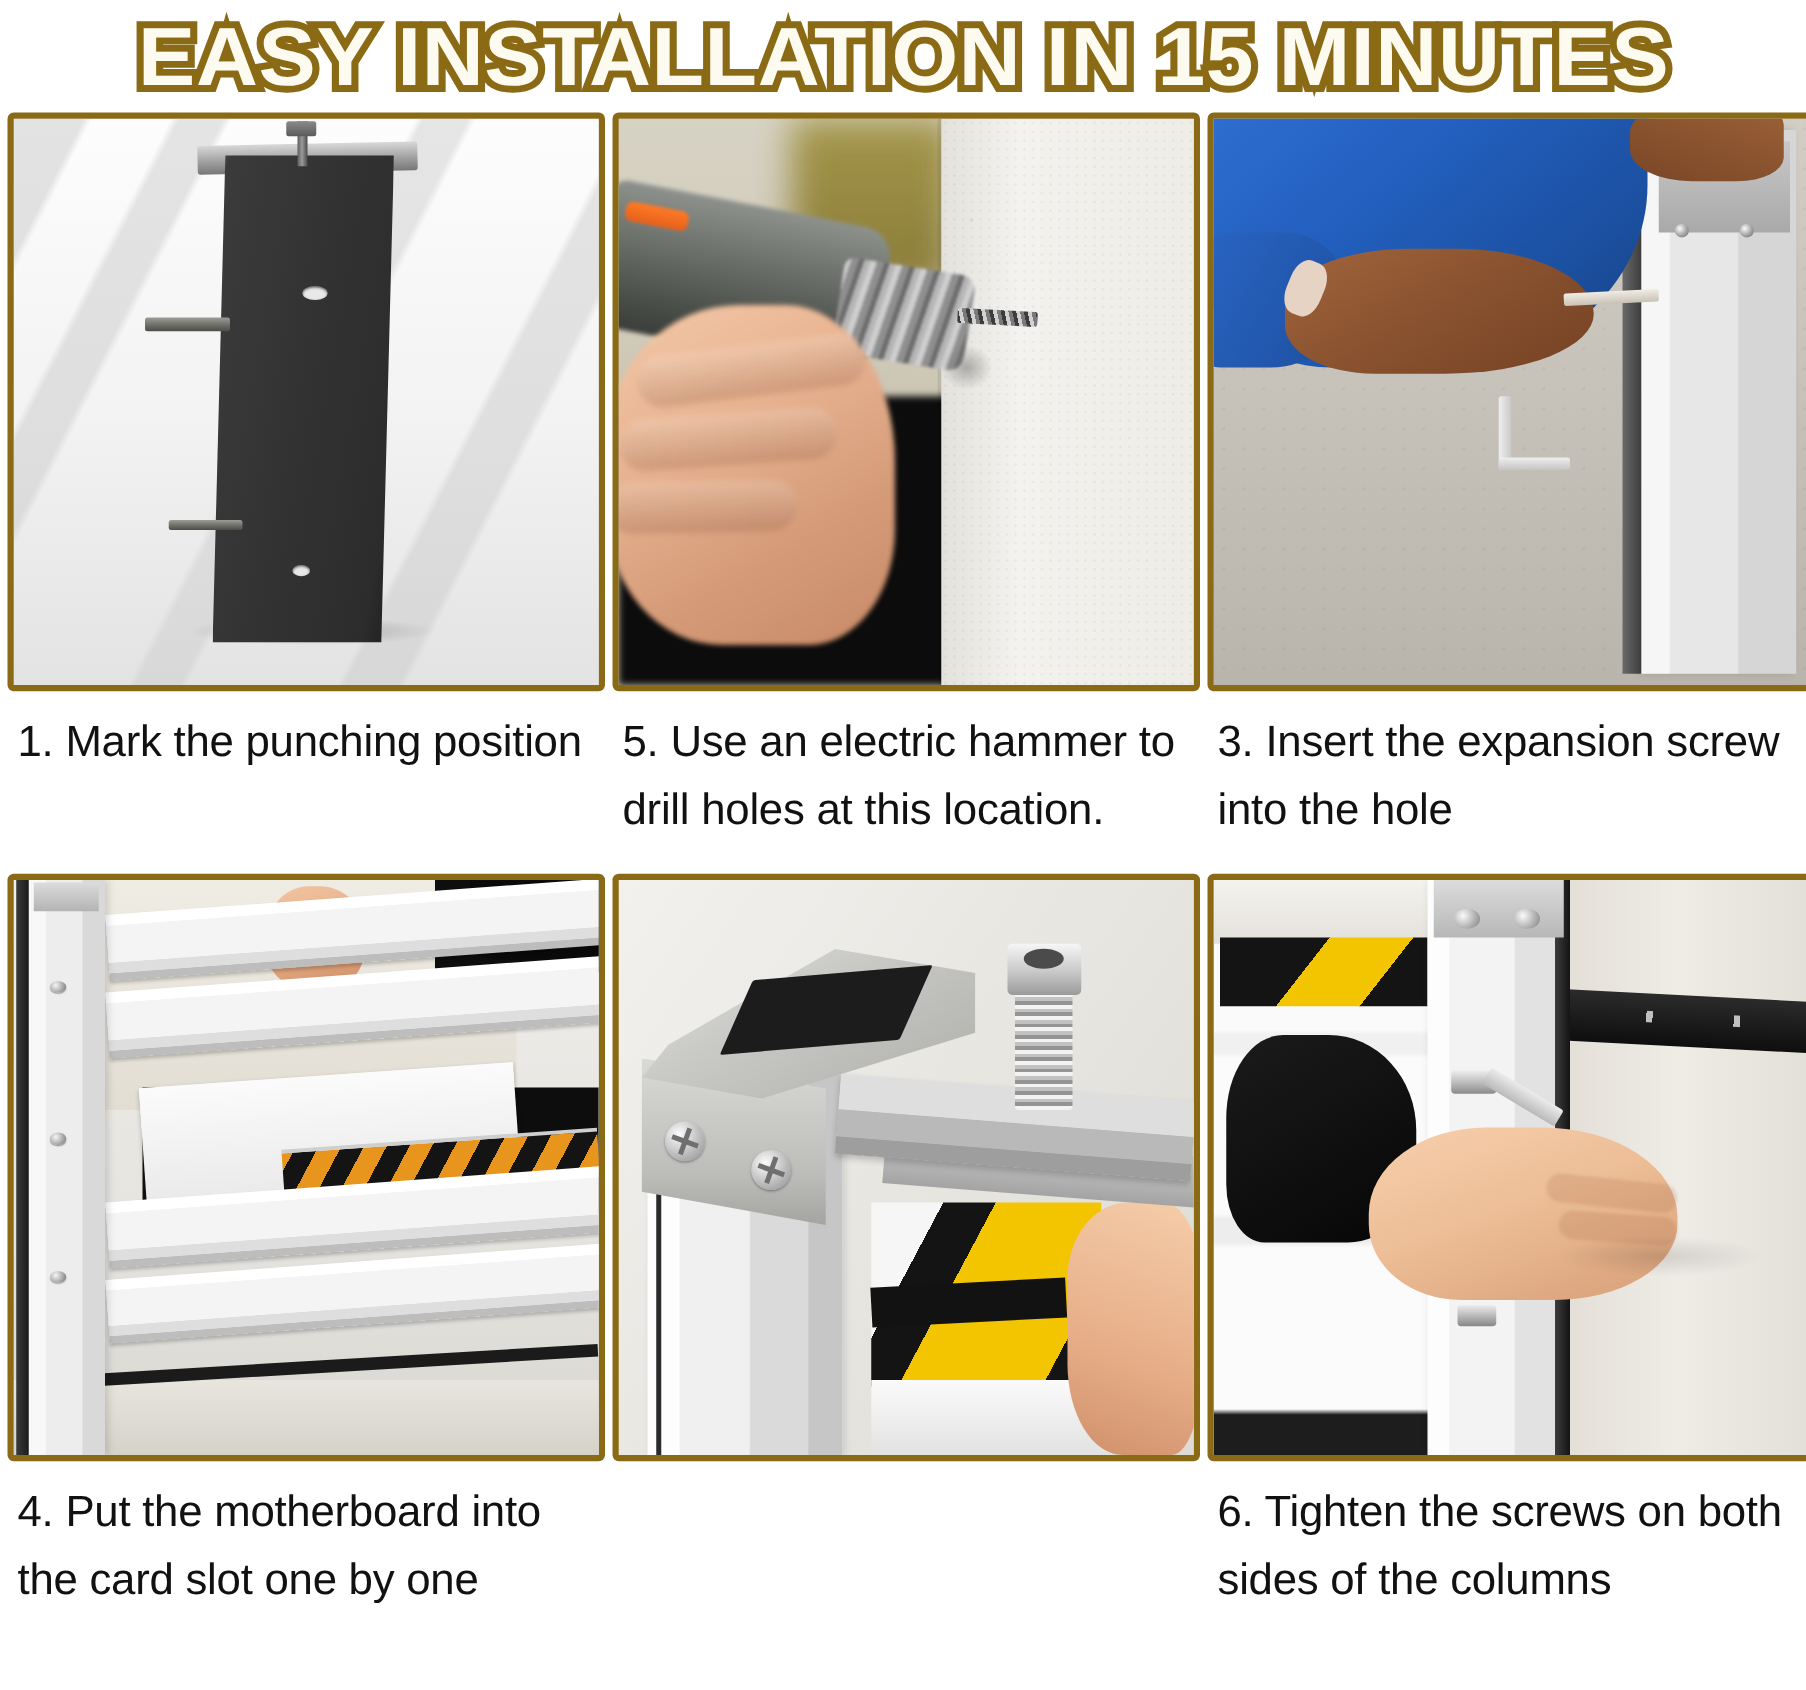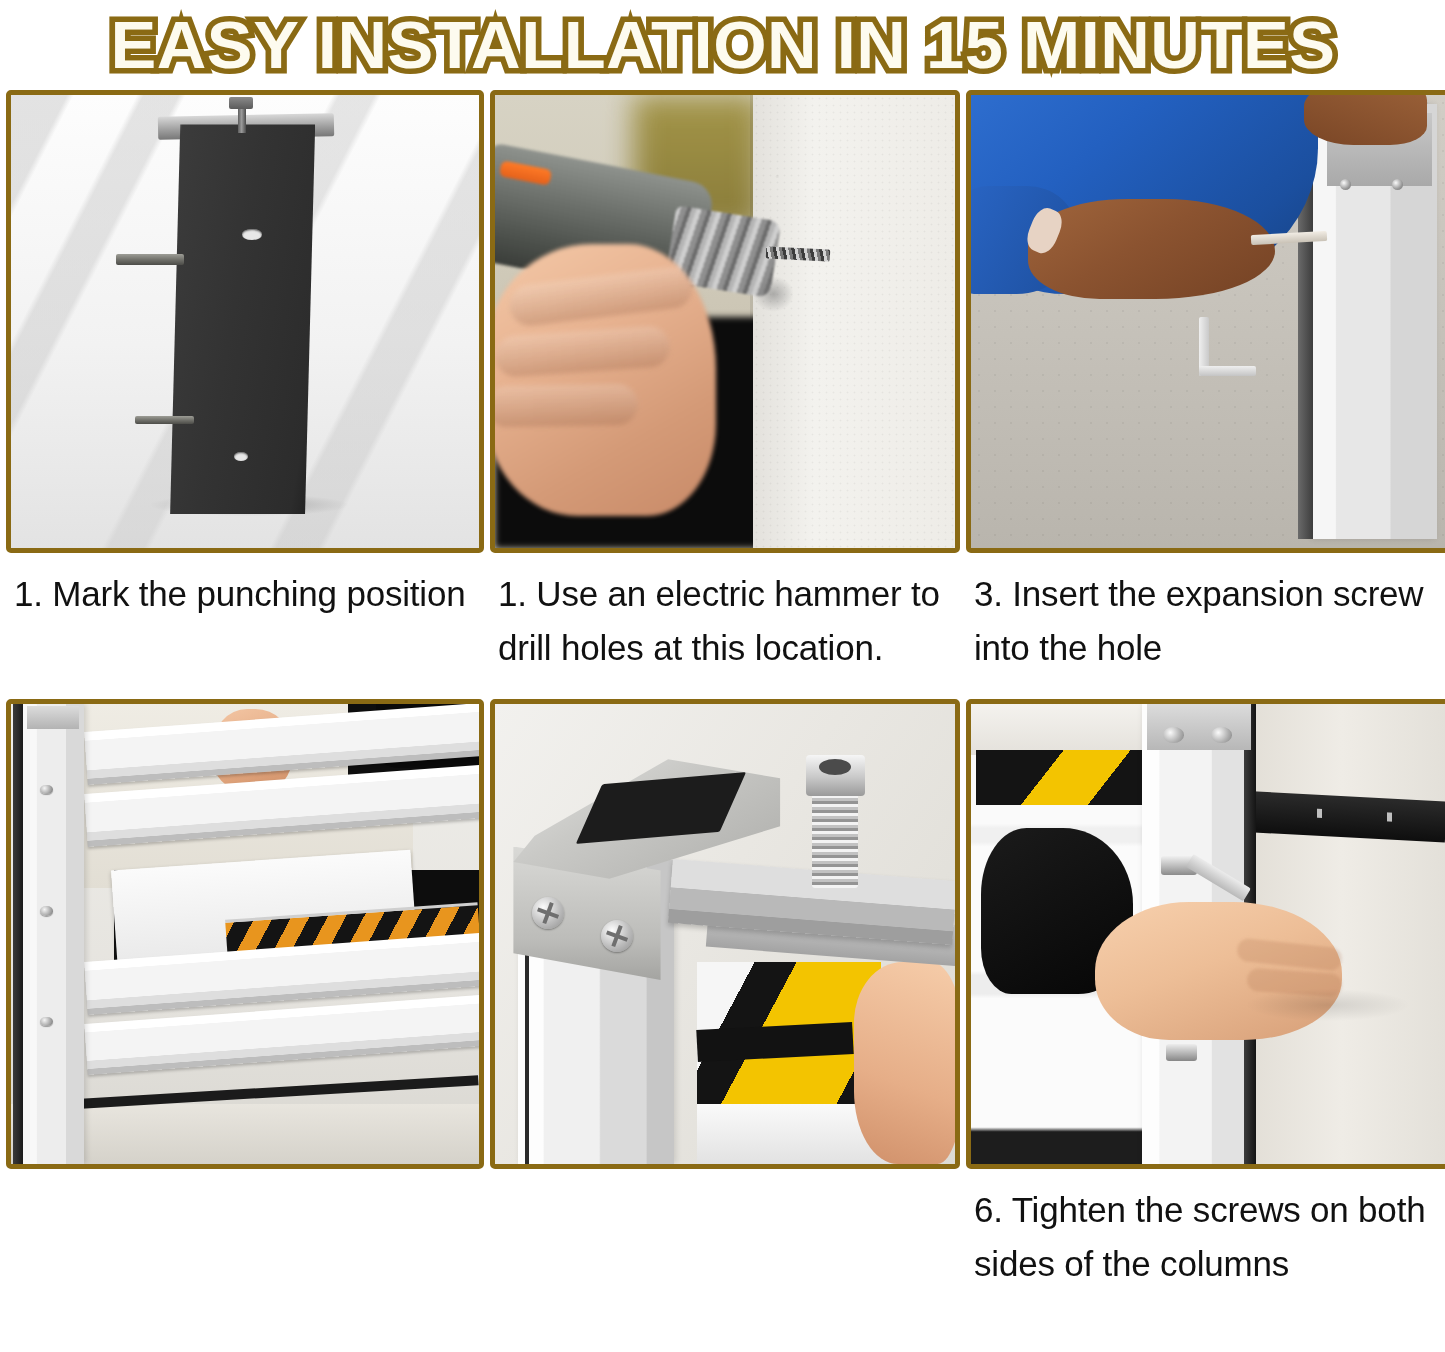--- a/index.html
+++ b/index.html
@@ -673,21 +673,21 @@
         <div class="p2-drill-orange"></div>
         <div class="p2-chuck"></div>
         <div class="p2-dust"></div>
         <div class="p2-bit"></div>
         <div class="p2-hand"></div>
         <div class="p2-finger f1"></div>
         <div class="p2-finger f2"></div>
         <div class="p2-finger f3"></div>
       </div>
     </div>
-    <div class="caption">1. Use an electric hammer to drill holes at this location.</div>
+    <div class="caption">5. Use an electric hammer to drill holes at this location.</div>
   </div>
 
   <div class="step-cell">
     <div class="photo-frame">
       <div class="photo">
         <div class="p3-floor"></div>
         <div class="p3-column"></div>
         <div class="p3-column-edge"></div>
         <div class="p3-col-plate"></div>
         <div class="p3-bolt-dot d1"></div>
@@ -728,20 +728,21 @@
         <div class="p4-floor"></div>
         <div class="p4-baseline"></div>
         <div class="p4-col-dark"></div>
         <div class="p4-column"></div>
         <div class="p4-col-plate"></div>
         <div class="p4-col-screw s1"></div>
         <div class="p4-col-screw s2"></div>
         <div class="p4-col-screw s3"></div>
       </div>
     </div>
+    <div class="caption">4. Put the motherboard into the card slot one by one</div>
   </div>
 
   <div class="step-cell">
     <div class="photo-frame">
       <div class="photo">
         <div class="p5-bg"></div>
         <div class="p5-hazard"></div>
         <div class="p5-hazard-plank"></div>
         <div class="p5-darkgap"></div>
         <div class="p5-hand"></div>

